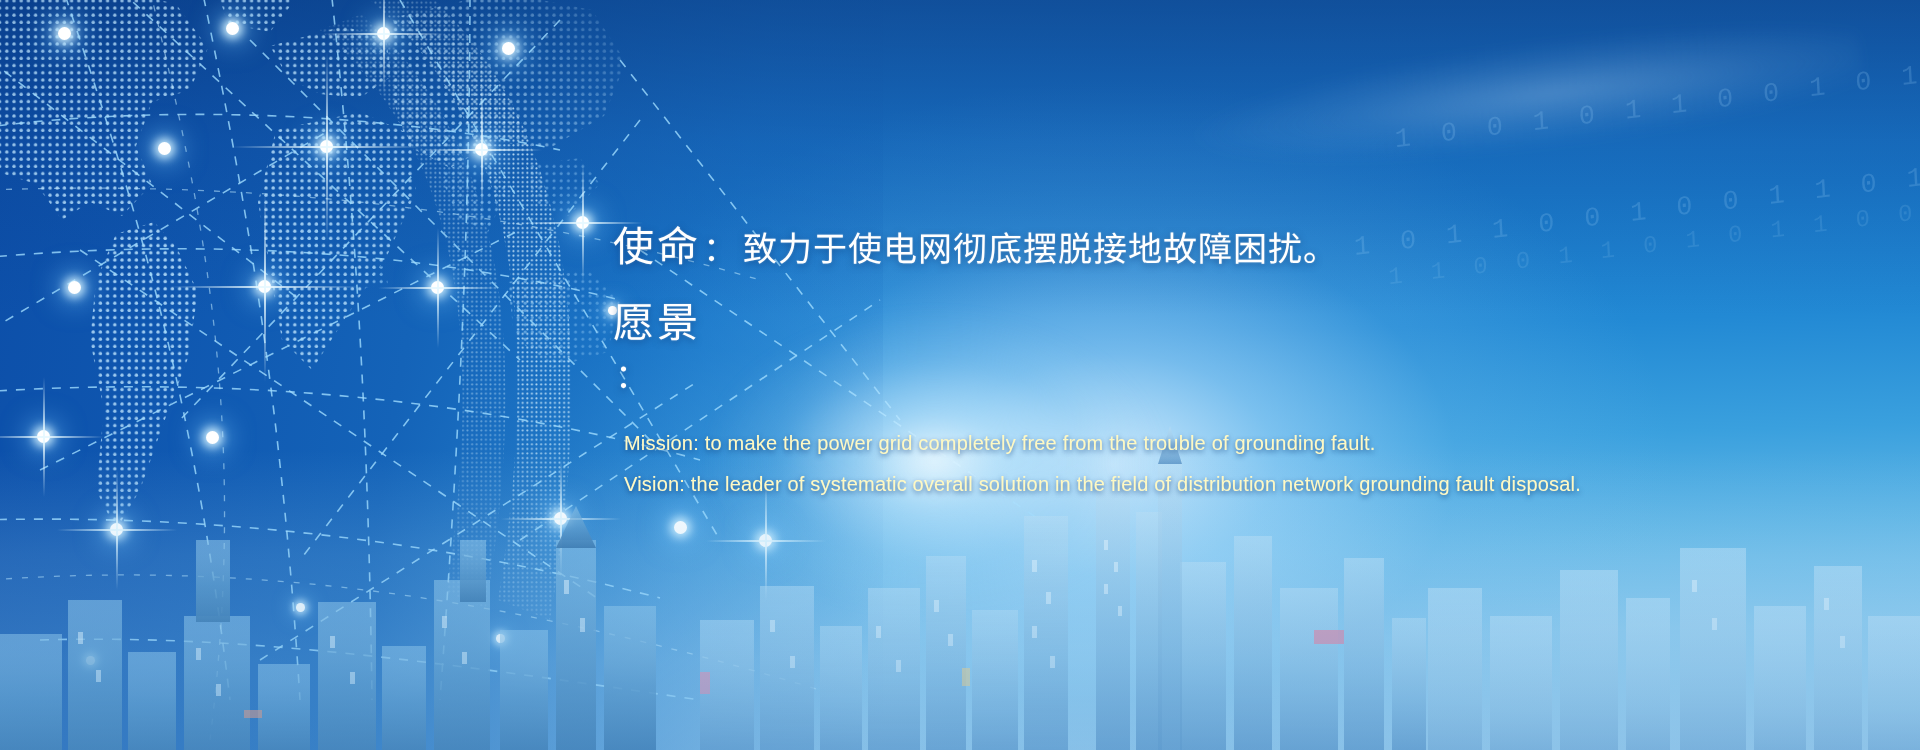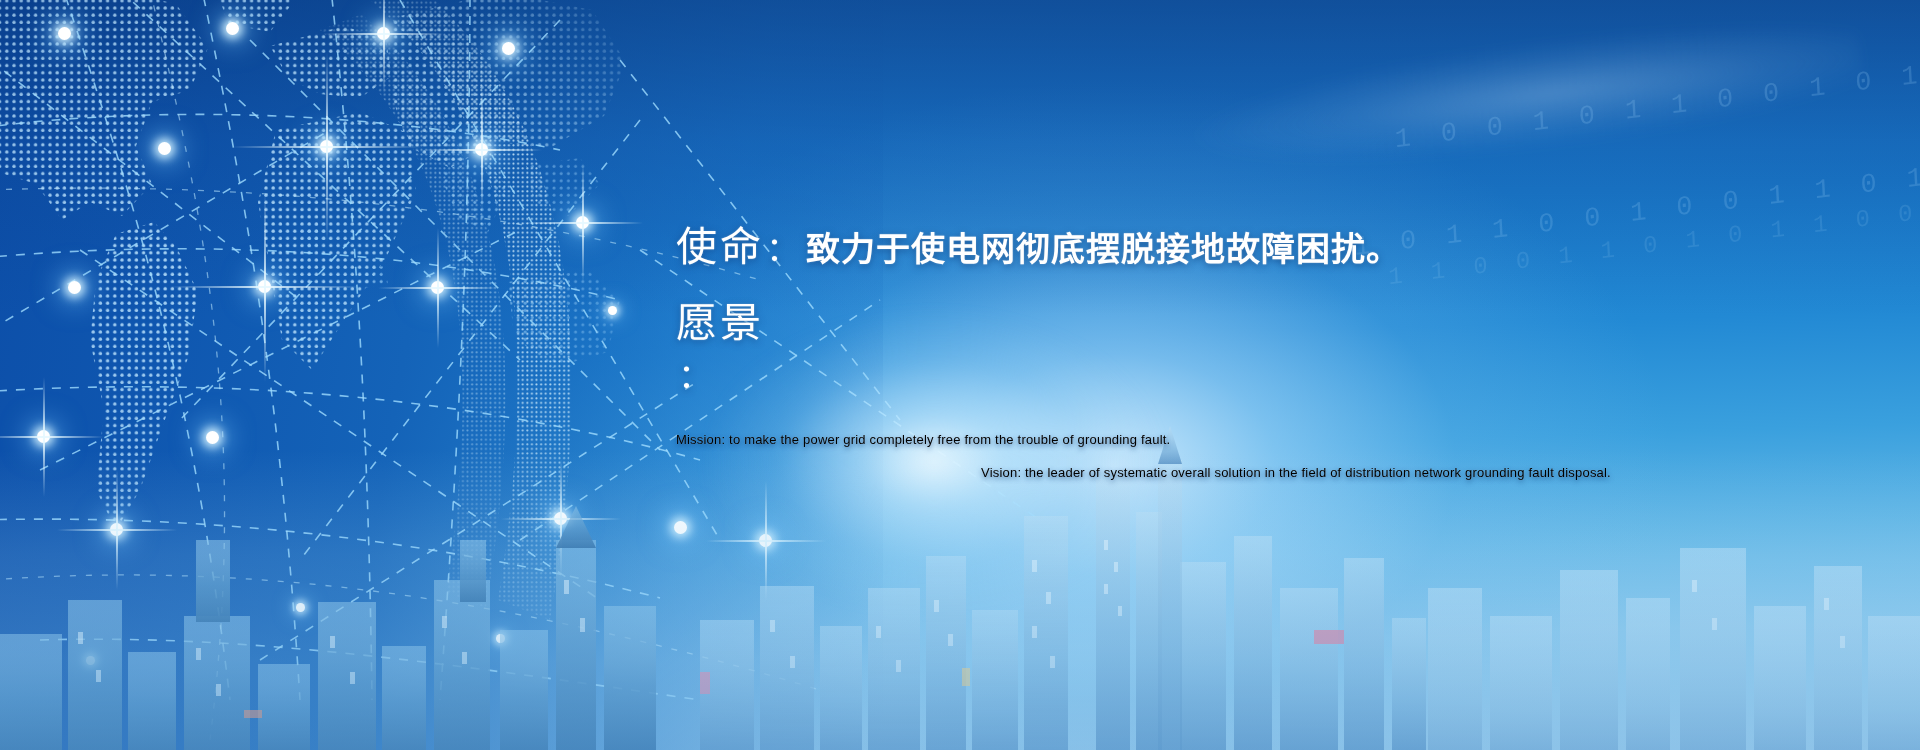--- a/index.html
+++ b/index.html
@@ -104,21 +104,21 @@
     filter:blur(8px);
   }
   .haze{
     position:absolute;left:0;bottom:0;width:100%;height:300px;
     background:linear-gradient(180deg, rgba(150,205,240,0) 0%, rgba(140,200,238,.20) 35%, rgba(120,185,230,.34) 70%, rgba(105,170,220,.42) 100%);
   }
 
   
   .copy{
     position:absolute;
-    left:676px; top:213px;
+    left:613px; top:213px;
     width:1240px;
     color:#fff;
   }
   .line-cn{
     display:flex; align-items:baseline;
     margin:0 0 8px 0;
     white-space:nowrap;
     text-shadow:0 2px 7px rgba(10,50,110,.55), 0 0 2px rgba(255,255,255,.35);
   }
   .label-cn{
@@ -127,36 +127,36 @@
     letter-spacing:3px;
     font-family:"DejaVu Sans","Liberation Sans",sans-serif;
   }
   .colon-cn{
     font-size:34px;
     padding:0 6px 0 2px;
     font-family:"DejaVu Sans","Liberation Sans",sans-serif;
   }
   .body-cn{
     font-size:34px;
-    font-weight:700;
+    font-weight:400;
     letter-spacing:1px;
     font-family:"DejaVu Sans","Liberation Sans",sans-serif;
   }
   .line2{margin-top:16px;flex-direction:column;}
   .line-en{
-    font-size:13px;
+    font-size:20px;
     font-weight:400;
     letter-spacing:.2px;
-    margin:0;
-    color:#000000;
+    margin:11px;
+    color:#fef9c3;
     white-space:nowrap;
     text-shadow:0 2px 5px rgba(15,60,120,.75), 0 0 1px rgba(255,255,255,.4);
   }
   .en1{margin-top:34px;}
-  .en2{margin-top:18px;text-align:center;}
+  .en2{margin-top:18px;}
 </style>
 </head>
 <body>
 
 <div id="banner">
 
   <div class="sky"></div>
   <div class="sky-left"></div>
   <div class="sky-topdark"></div>
   <div class="cloud"></div>

